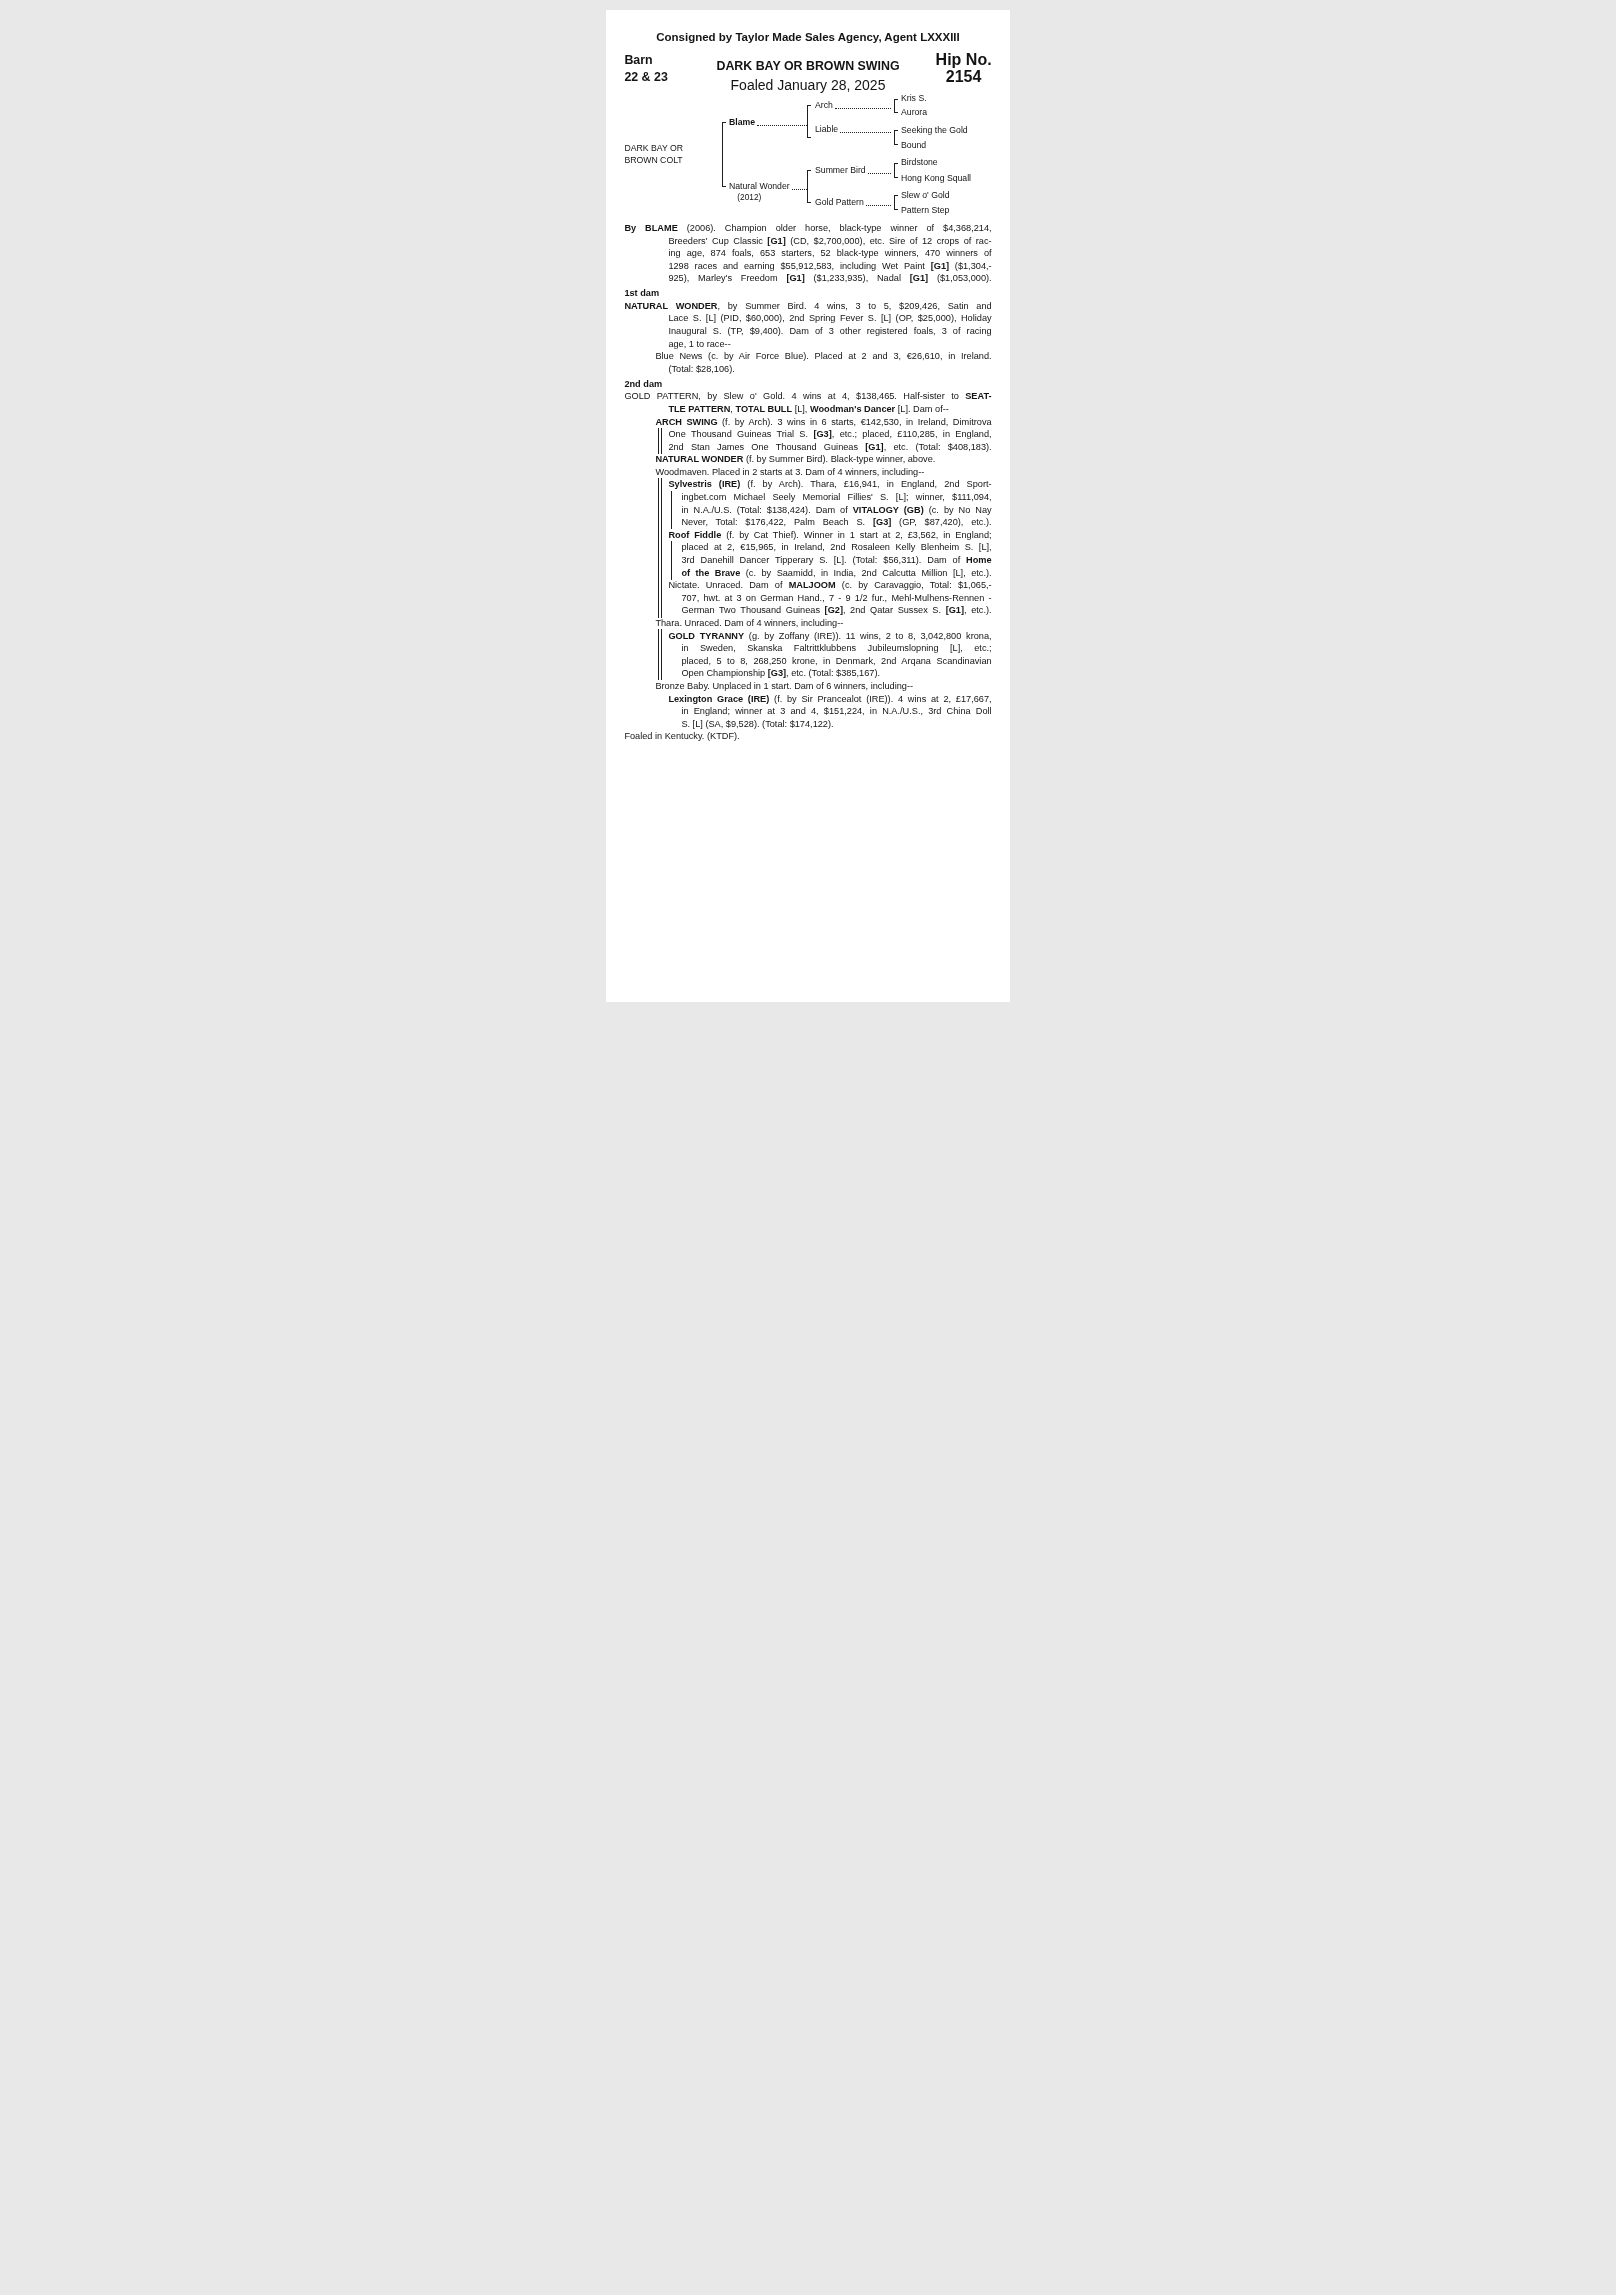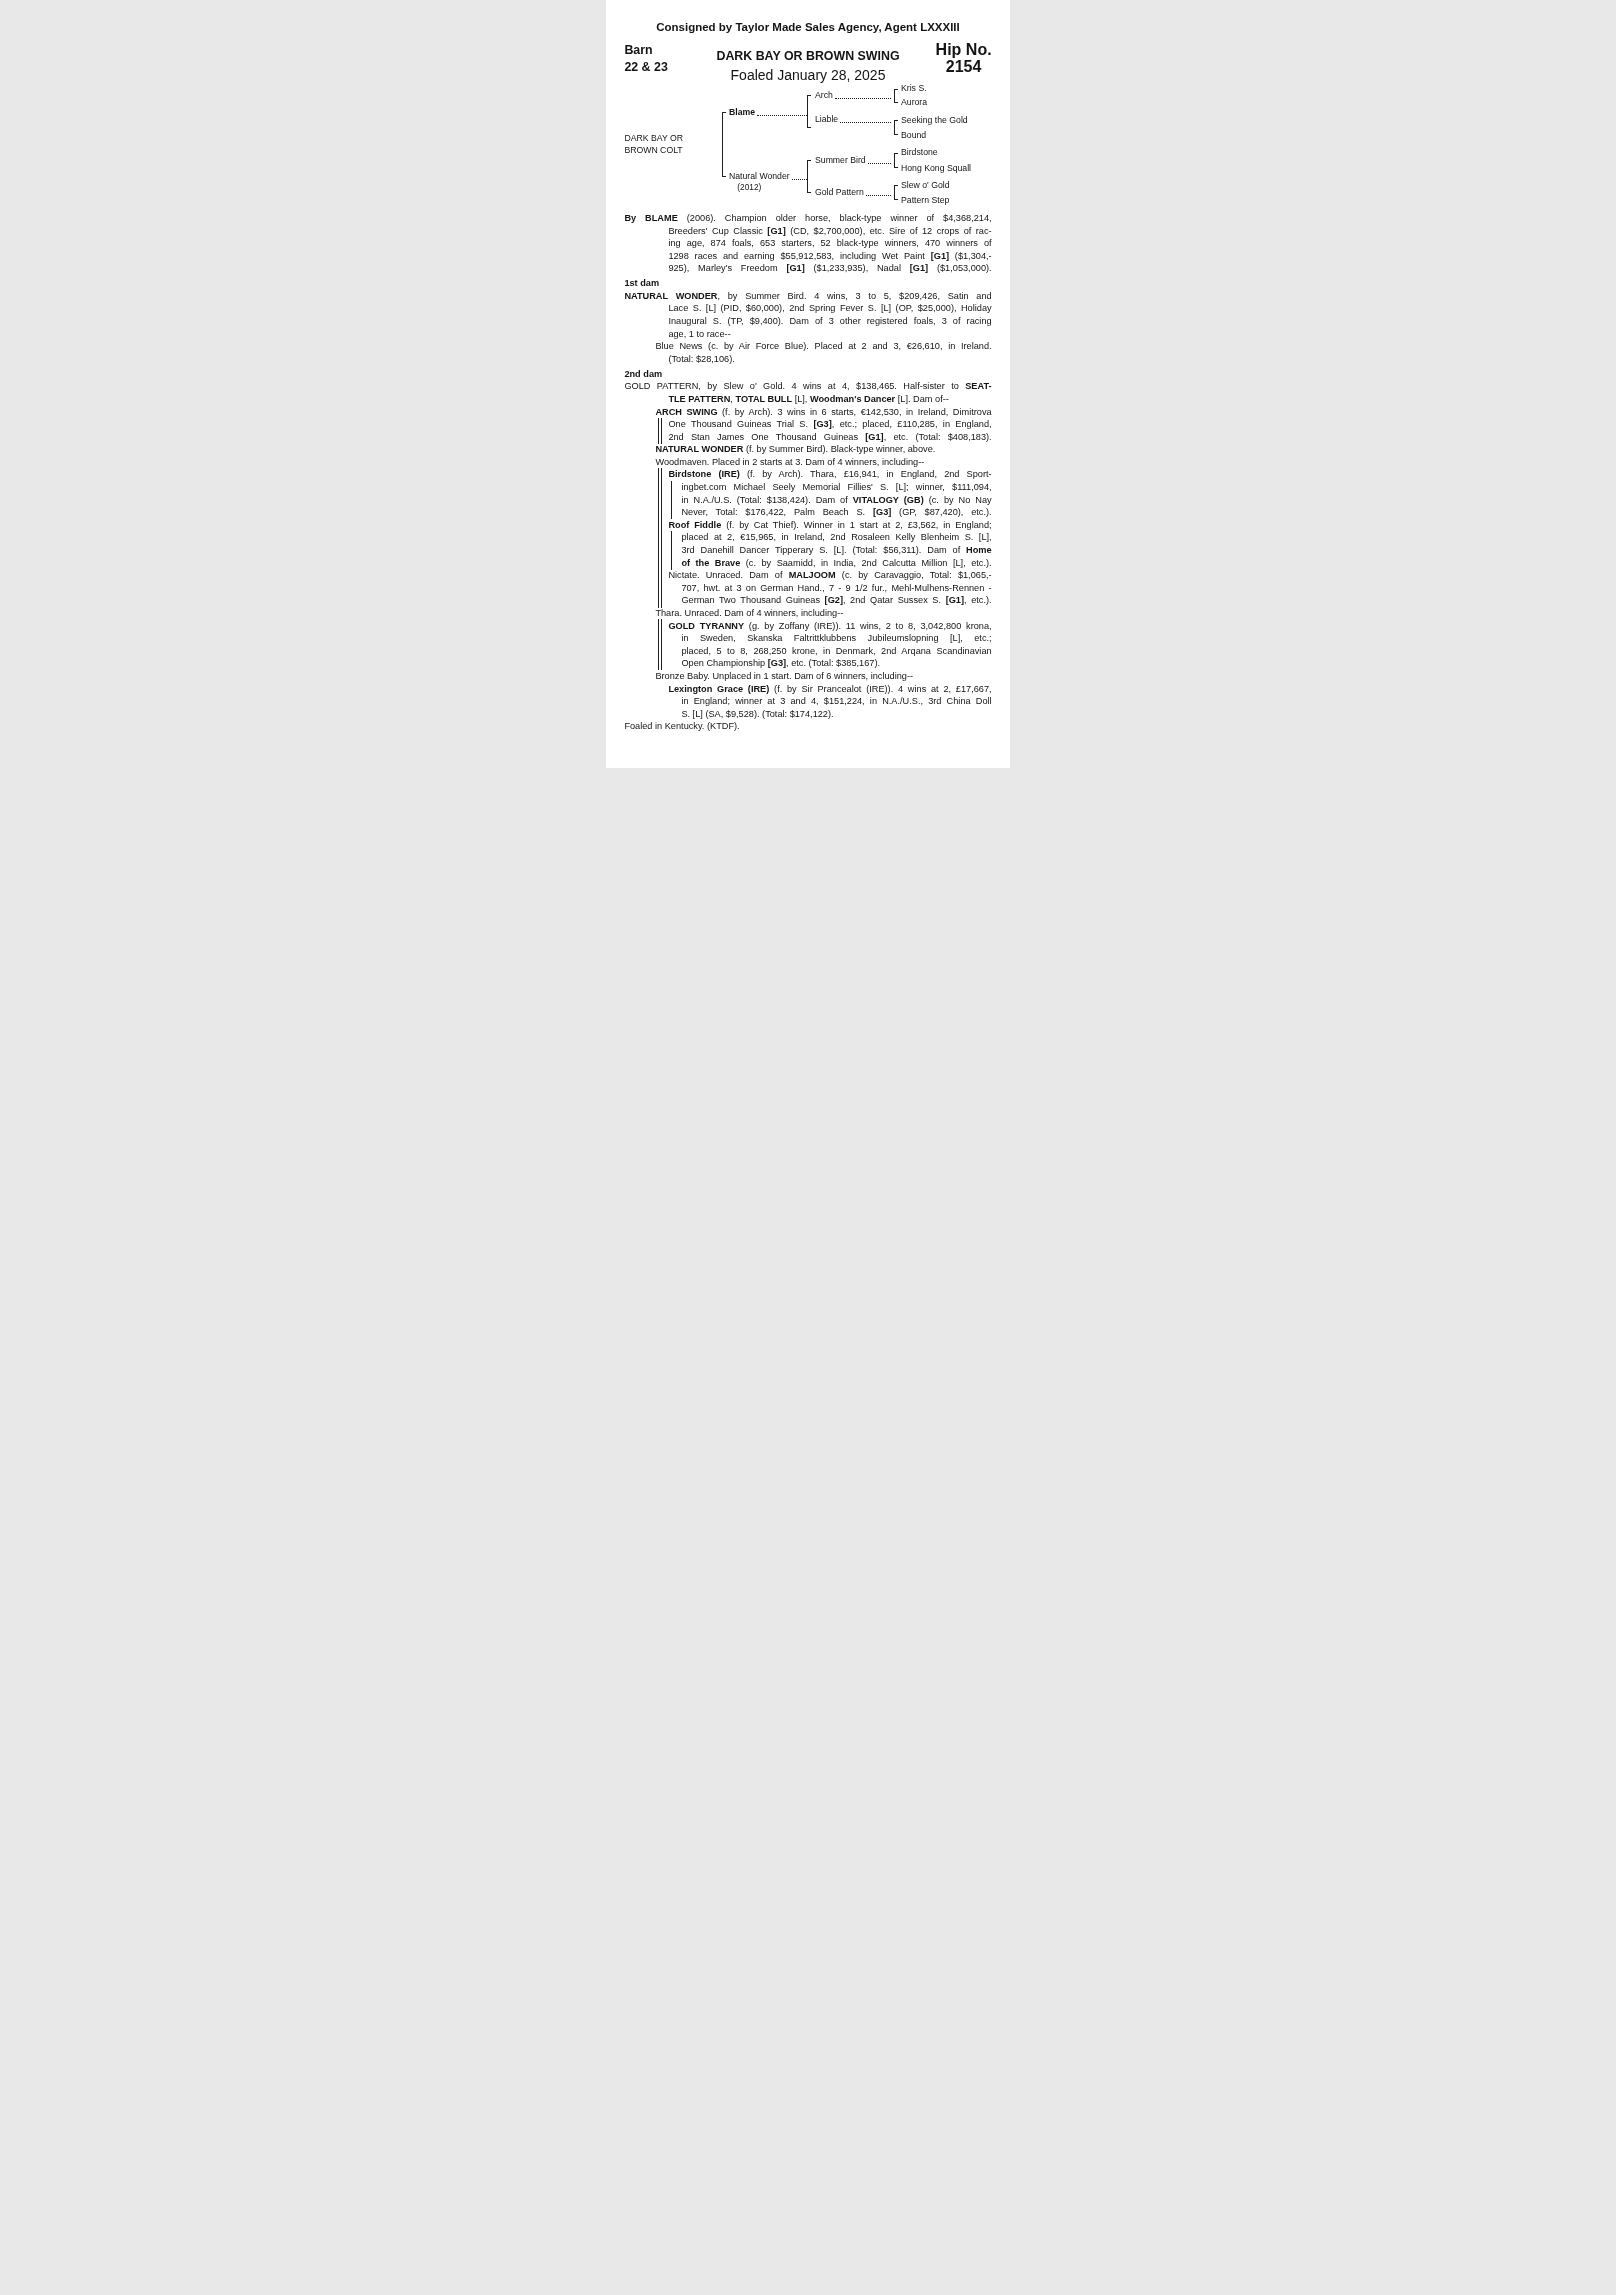--- a/index.html
+++ b/index.html
@@ -1,16 +1,16 @@
 <!DOCTYPE html>
 <html style="font-size:7.3px"><head>
 <meta charset="utf-8">
 <style>
   html,body{margin:0;padding:0;background:#e8e8e8;}
-  .page{position:relative;width:404px;height:768px;margin:0 auto;background:#ffffff;
+  .page{position:relative;width:404px;height:992px;margin:10px auto;background:#ffffff;
         color:#141414;font-family:"Liberation Sans","DejaVu Sans",sans-serif;overflow:hidden;}
   .consigned{position:absolute;top:21px;left:0;right:0;text-align:center;font-weight:bold;font-size:11.5px;line-height:13.8px;}
   .barn{position:absolute;left:18.4px;top:42px;font-weight:bold;font-size:12.4px;line-height:16.5px;text-align:left;}
   .hip{position:absolute;right:18.4px;top:42px;font-weight:bold;font-size:16px;line-height:16.5px;text-align:center;}
   .title{position:absolute;top:49px;left:0;right:0;text-align:center;font-weight:bold;font-size:12.4px;line-height:14.7px;}
   .foaled{position:absolute;top:69px;left:0;right:0;text-align:center;font-weight:normal;font-size:14px;line-height:13px;}
   .tree{position:absolute;left:0;top:0;right:0;height:211px;font-size:8.7px;}
   .tn{position:absolute;line-height:11px;white-space:nowrap;}
   .tnl{display:flex;align-items:stretch;}
   .nm{white-space:nowrap;}
@@ -157,21 +157,21 @@
       </div>
       <div class="ln" style="padding-left: 31px;">
         <span class="txt"><b>NATURAL WONDER</b><span> (f. by Summer Bird). Black-type winner, above.</span></span>
       </div>
       <div class="ln" style="padding-left: 31px;">
         <span class="txt"><span>Woodmaven. Placed in 2 starts at 3. Dam of 4 winners, including--</span></span>
       </div>
       <div class="ln" style="padding-left: 44px;">
         <div class="vbar" style="left: 34px;"></div>
         <div class="vbar" style="left: 37px;"></div>
-        <span class="txt j"><b>Birdstone (IRE)</b><span> (f. by Arch). Thara, £16,941, in England, 2nd Sport-</span></span>
+        <span class="txt j"><b>Sylvestris (IRE)</b><span> (f. by Arch). Thara, £16,941, in England, 2nd Sport-</span></span>
       </div>
       <div class="ln" style="padding-left: 57px;">
         <div class="vbar" style="left: 34px;"></div>
         <div class="vbar" style="left: 37px;"></div>
         <div class="vbar" style="left: 47px;"></div>
         <span class="txt j"><span>ingbet.com Michael Seely Memorial Fillies' S. [L]; winner, $111,094,</span></span>
       </div>
       <div class="ln" style="padding-left: 57px;">
         <div class="vbar" style="left: 34px;"></div>
         <div class="vbar" style="left: 37px;"></div>

